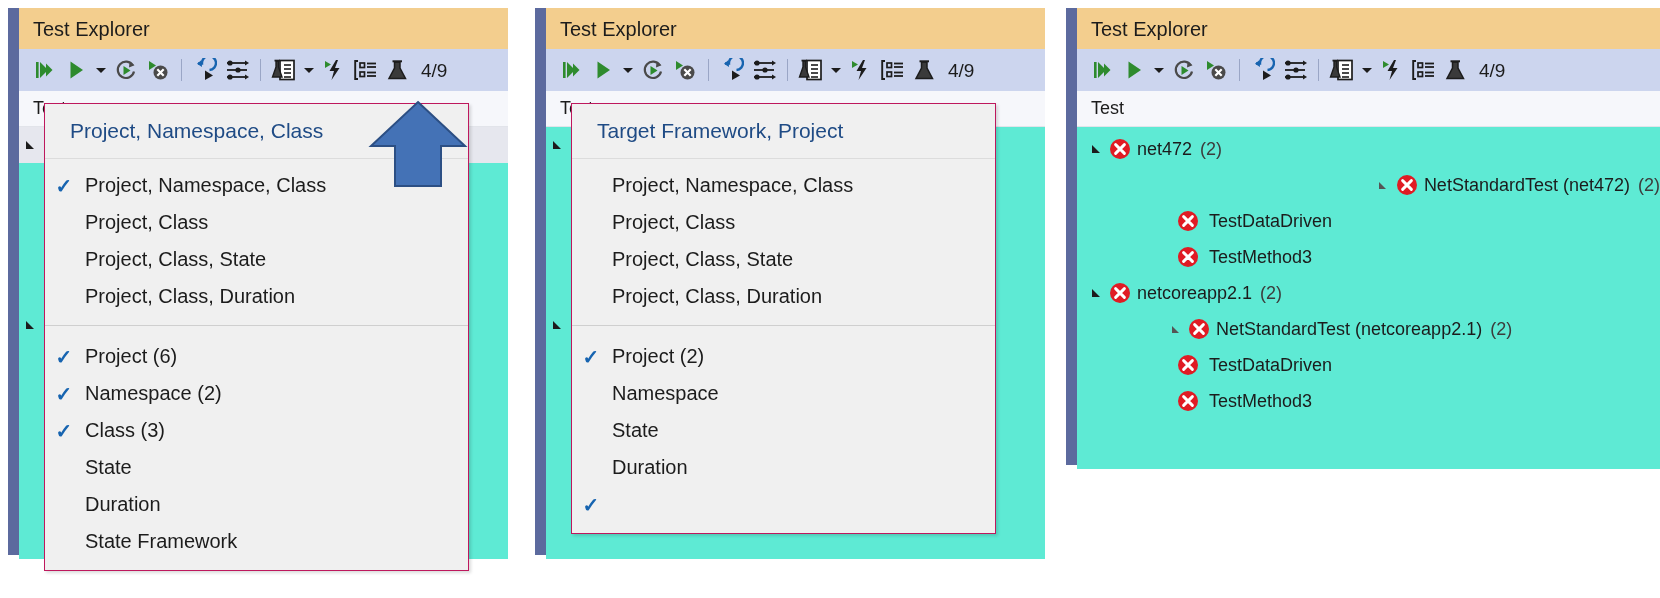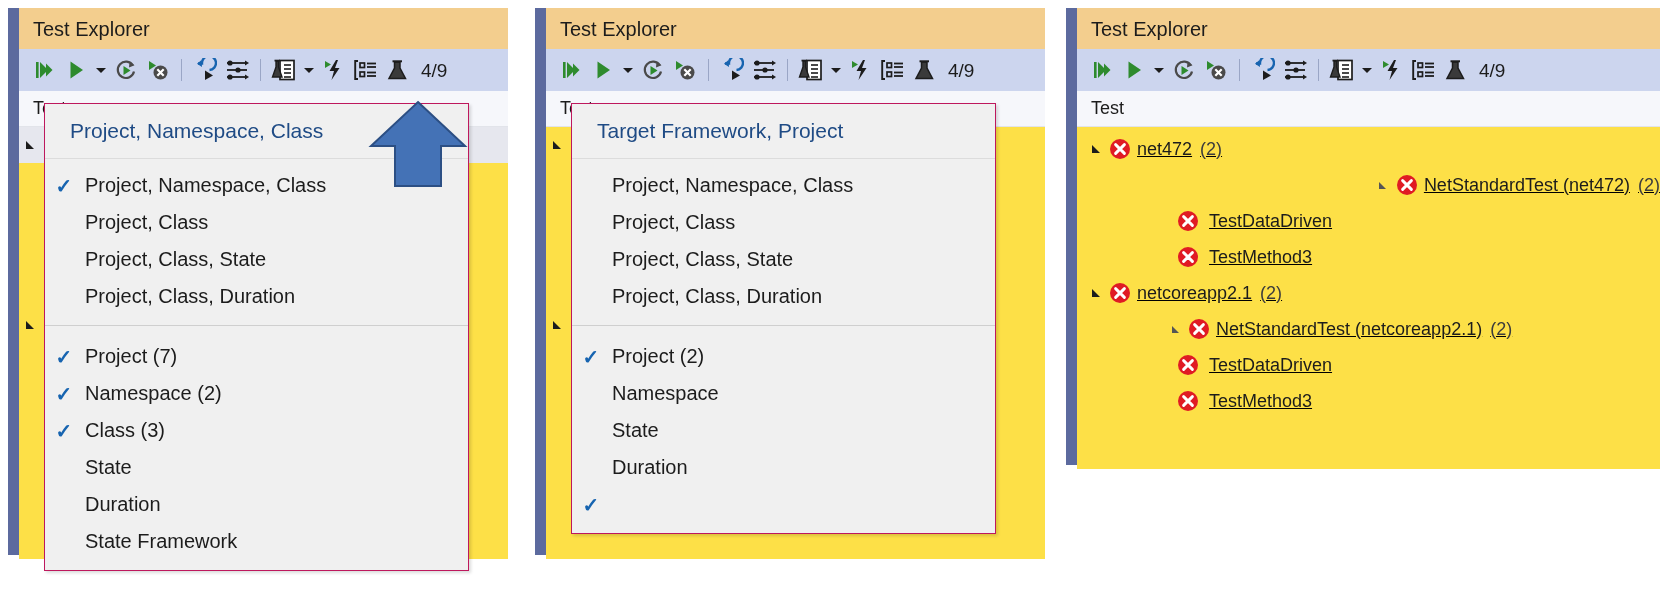--- a/index.html
+++ b/index.html
@@ -50,21 +50,21 @@
 
   .colhdr {
     height: 36px; background: #f6f7fb;
     border-bottom: 1px solid #e2e4ea;
     display: flex; align-items: center;
     padding-left: 14px;
     font-size: 18px; color: #1c1c1c;
   }
 
   
-  .tree { position: relative; background: #fde047; text-decoration: underline; }
+  .tree { position: relative; background: #5eead4; }
   .trow {
     height: 36px; display: flex; align-items: center;
     font-size: 18px; color: #1c1c1c; white-space: nowrap;
   }
   .trow.sel { background: #e6e7ee; }
   .twist {
     width: 22px; display: flex; align-items: center; justify-content: center;
     flex: 0 0 22px;
   }
   .twist svg { display:block; }
@@ -286,21 +286,21 @@
         </div>
         <div class="mi">
           <span class="chk"></span>
           <span class="mlabel">Project, Class, Duration</span>
         </div>
       </div>
       <div class="menu-sep"></div>
       <div style="padding:6px 0 10px 0;">
         <div class="mi">
           <span class="chk">✓</span>
-          <span class="mlabel">Project (7)</span>
+          <span class="mlabel">Project (6)</span>
         </div>
         <div class="mi">
           <span class="chk">✓</span>
           <span class="mlabel">Namespace (2)</span>
         </div>
         <div class="mi">
           <span class="chk">✓</span>
           <span class="mlabel">Class (3)</span>
         </div>
         <div class="mi">

